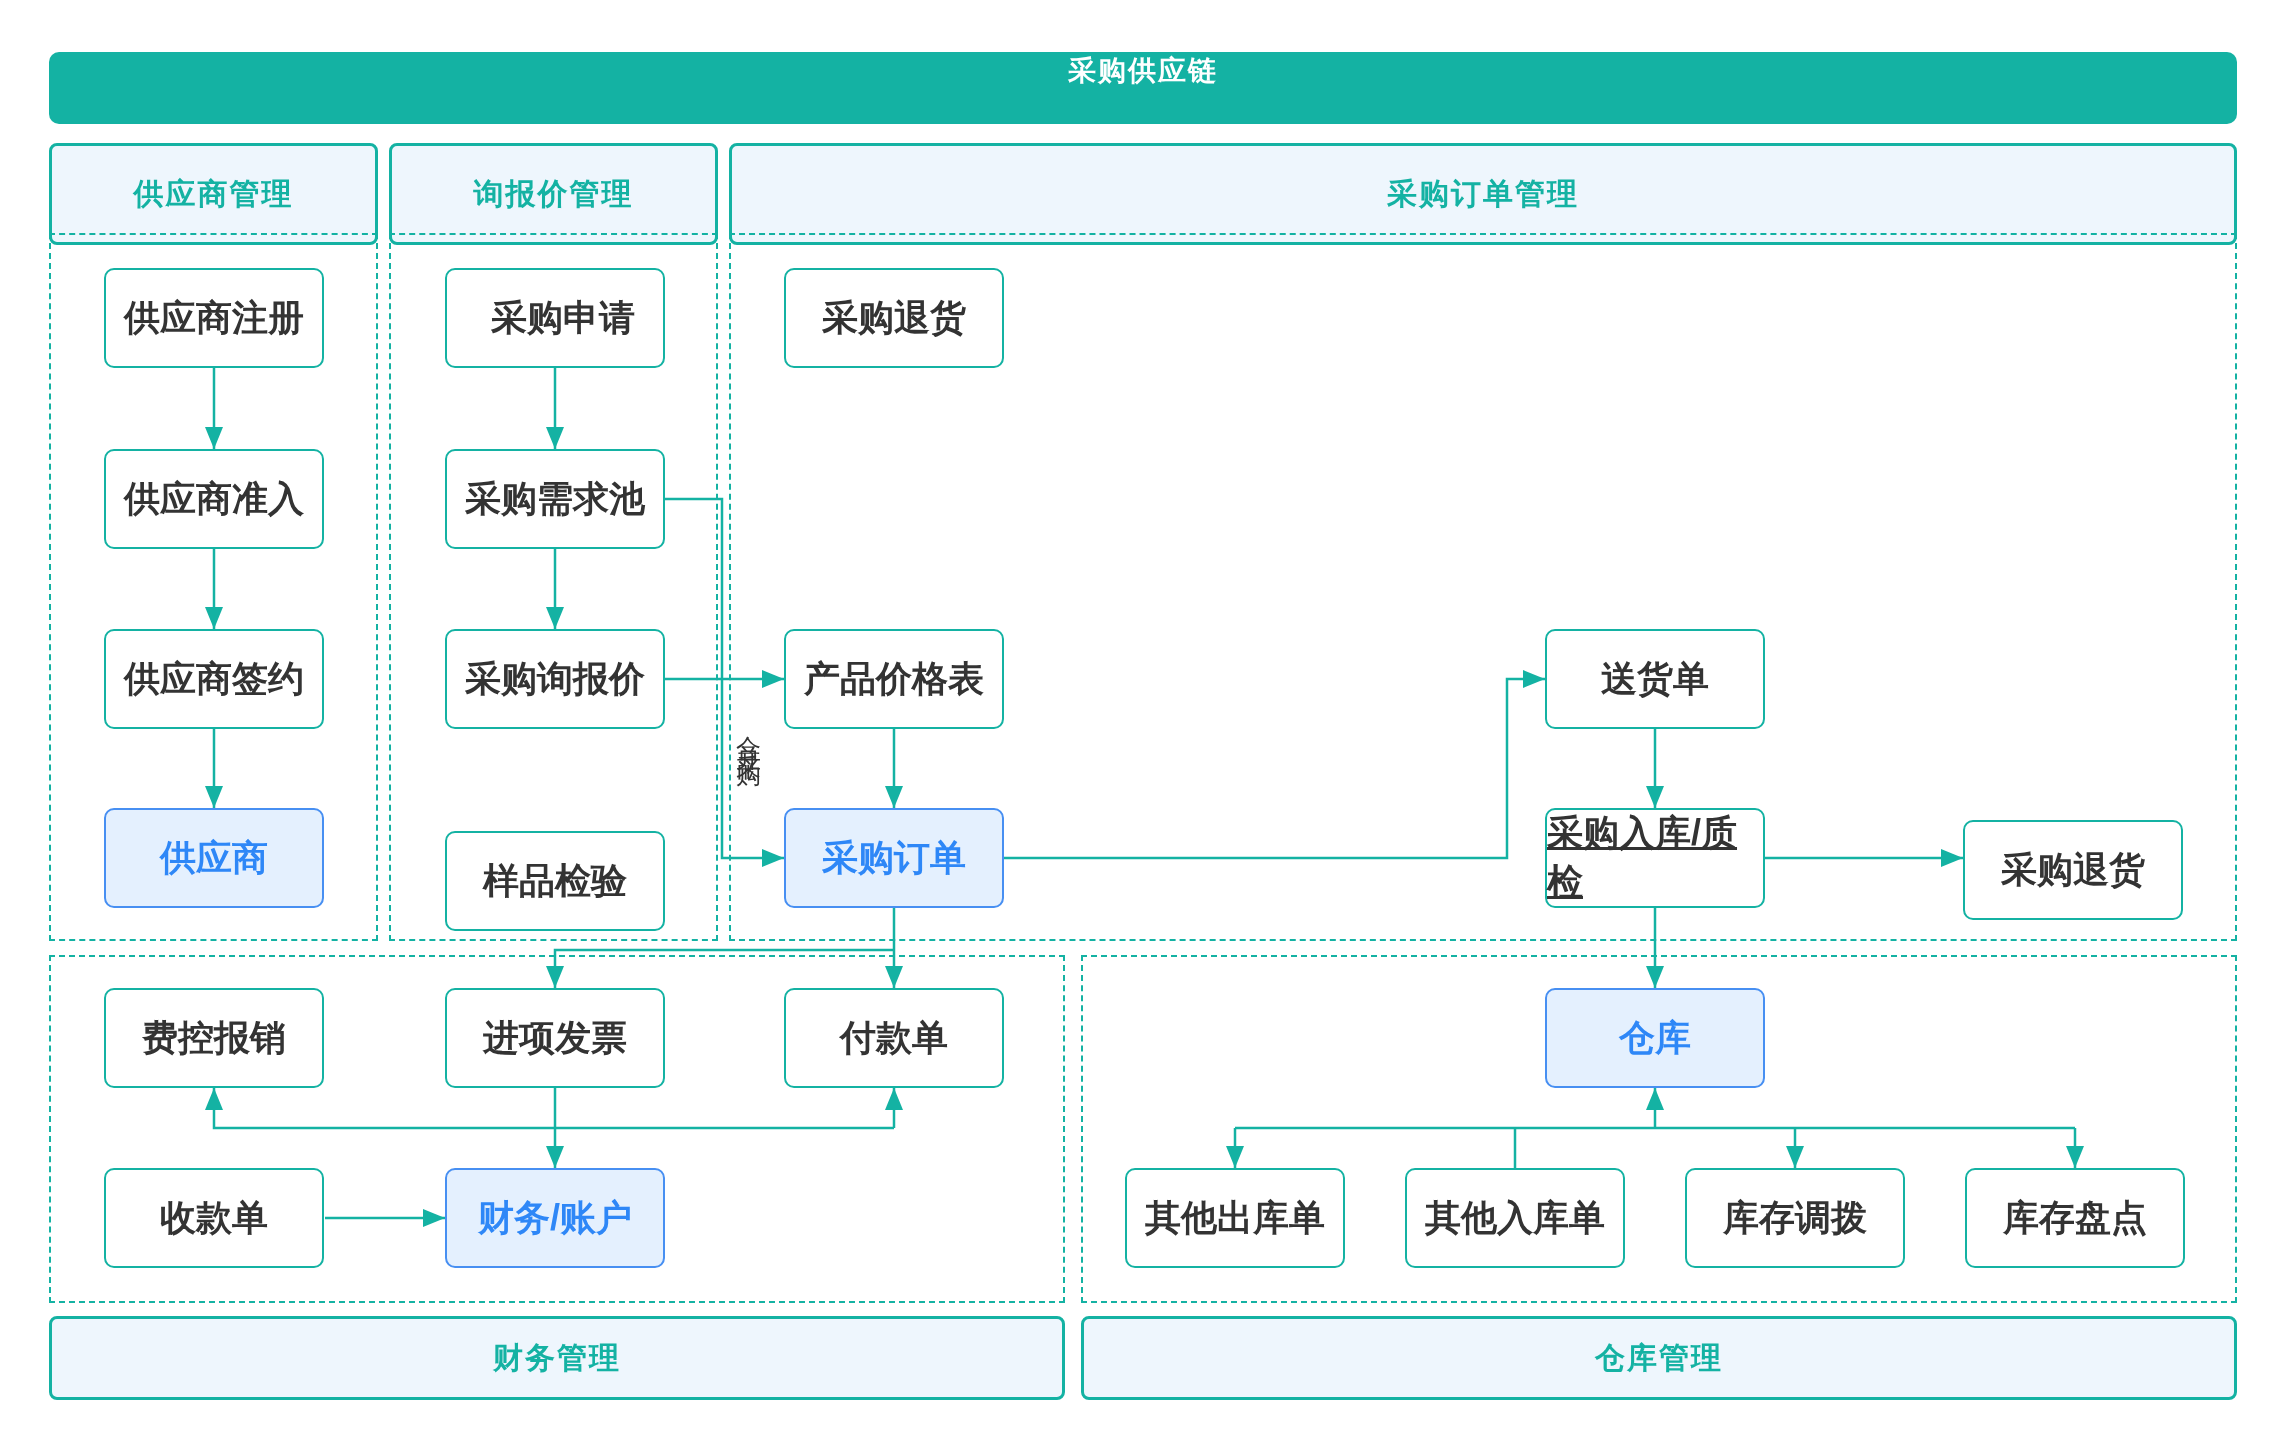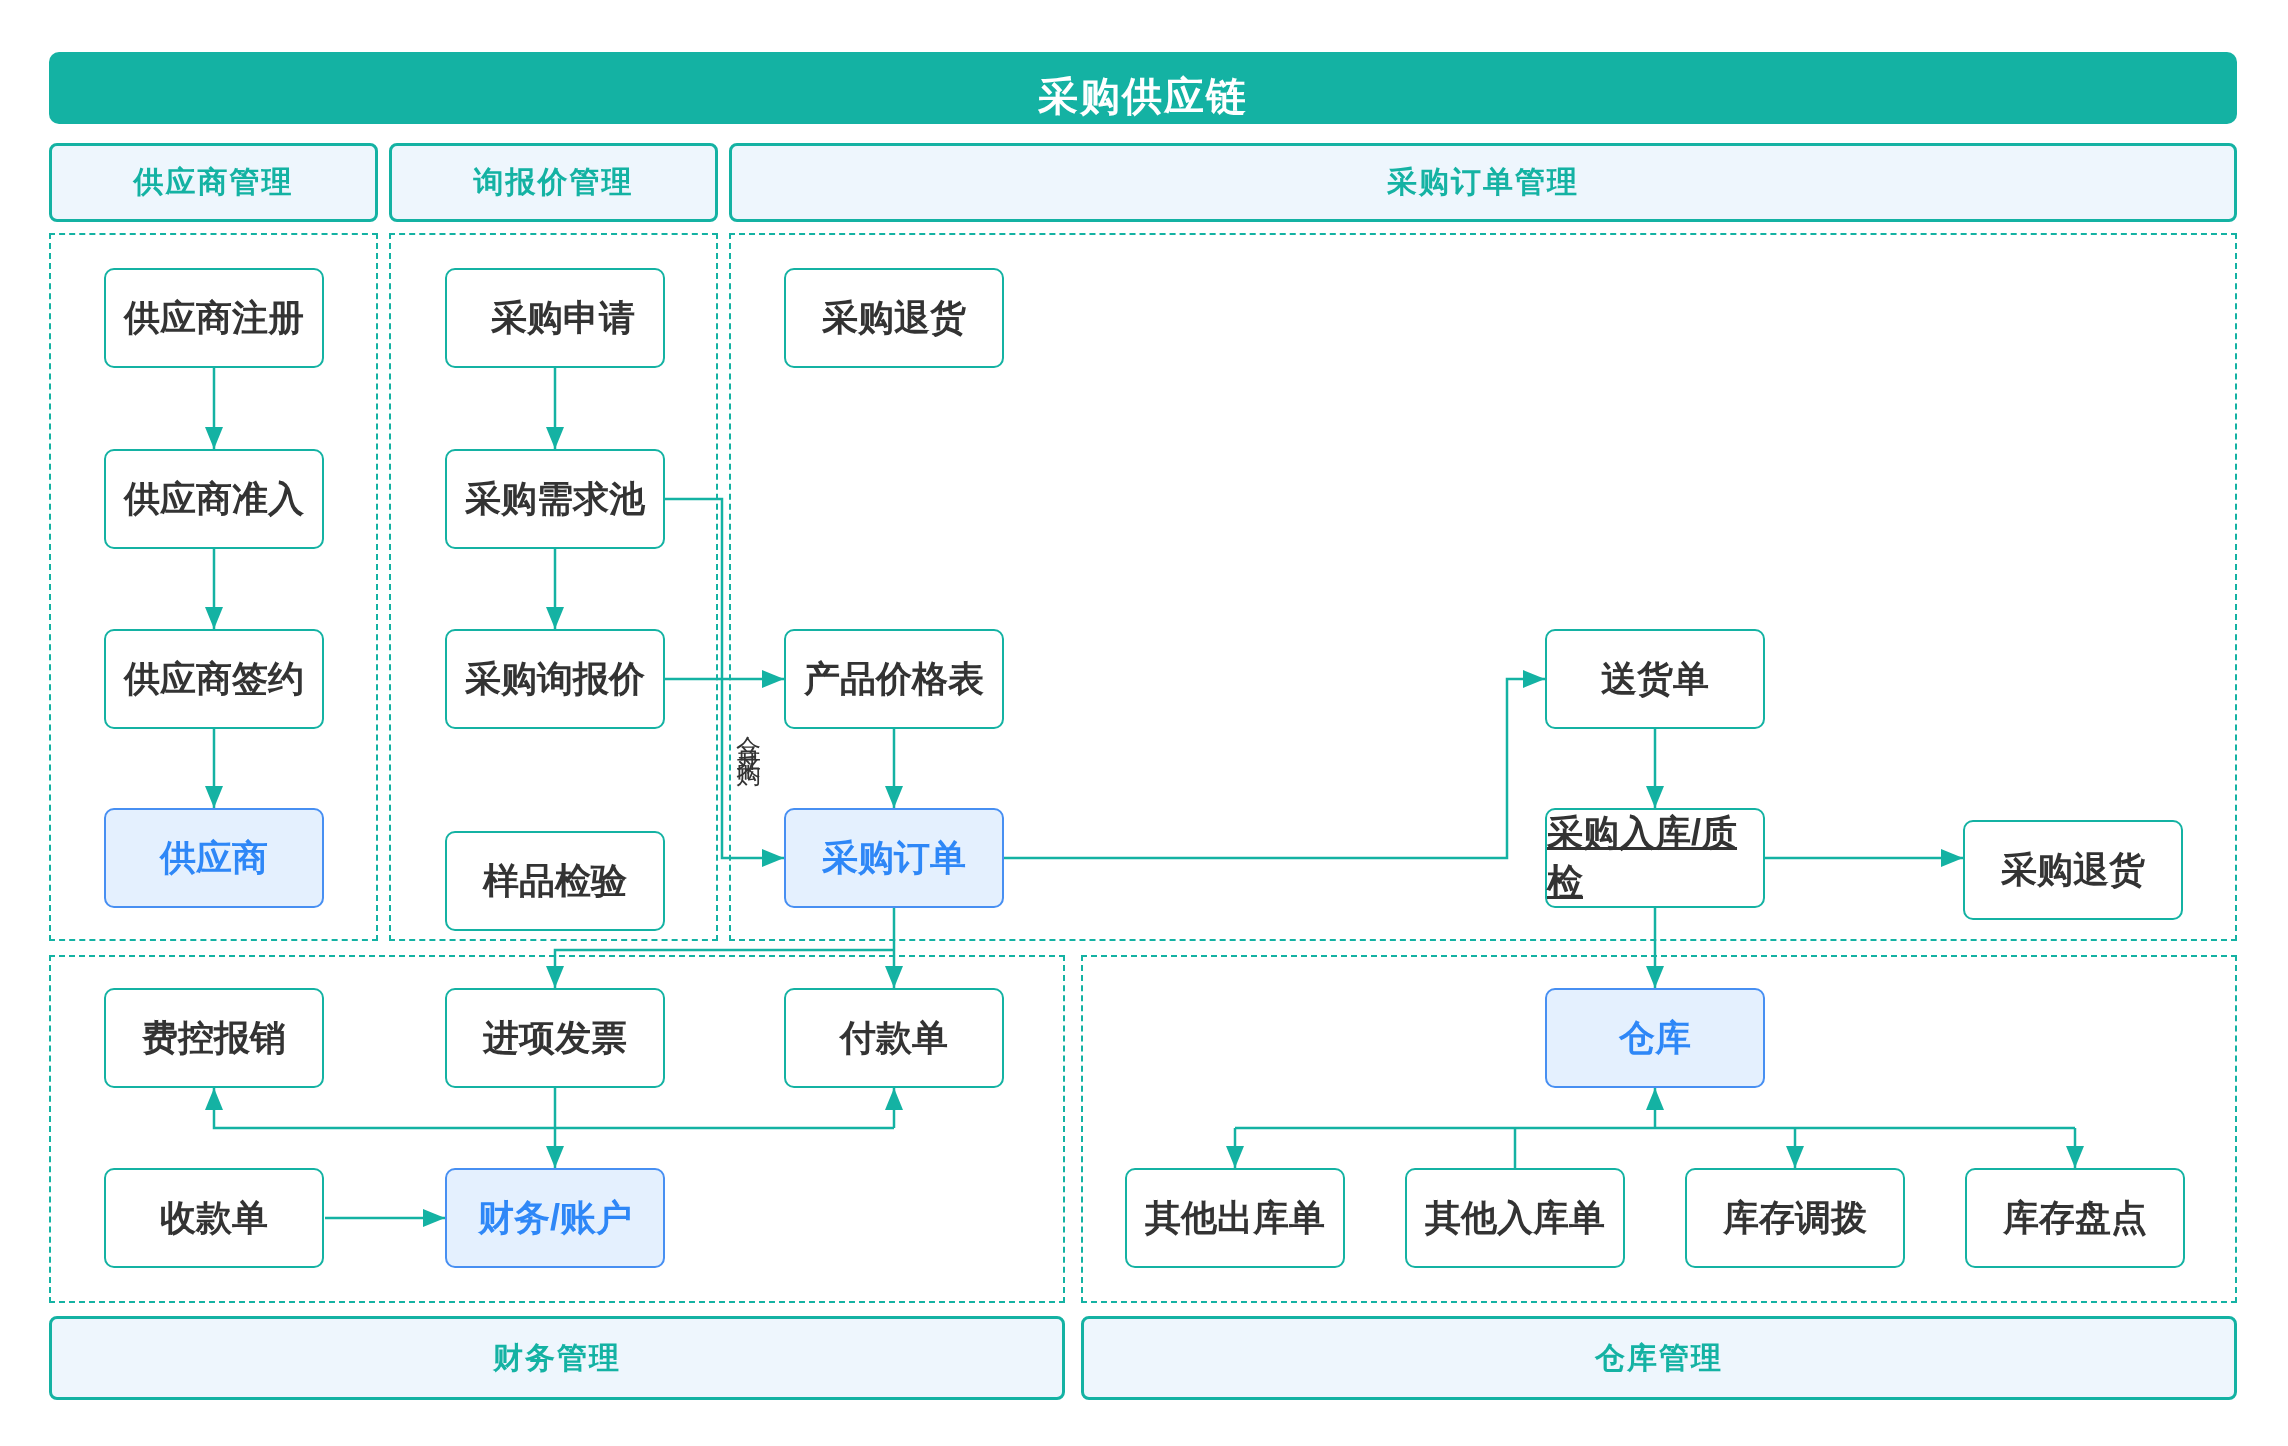--- a/index.html
+++ b/index.html
@@ -10,24 +10,24 @@
     --blue_text:#2e87f7;
     --ink:#333333;
   }
   *{margin:0;padding:0;box-sizing:border-box;}
   html,body{width:2288px;height:1446px;background:#ffffff;overflow:hidden;
     font-family:"Liberation Sans", sans-serif;}
   .abs{position:absolute;}
   .stage{position:relative;width:2288px;height:1446px;}
 
   .banner{left:49px;top:52px;width:2188px;height:72px;background:var(--teal);
-    border-radius:10px;display:flex;align-items:flex-end;justify-content:center;
-    color:#ffffff;font-size:40px;font-weight:bold;letter-spacing:2px;}
+    border-radius:10px;display:flex;align-items:flex-start;justify-content:center;
+    color:#ffffff;font-size:28px;font-weight:bold;letter-spacing:2px;}
 
-  .sec-header{height:79px;background:var(--light_bg);border:3px solid var(--teal);
+  .sec-header{height:102px;background:var(--light_bg);border:3px solid var(--teal);
     border-radius:8px;display:flex;align-items:center;justify-content:center;
     color:var(--teal);font-size:30px;font-weight:bold;letter-spacing:2px;}
 
   .dashed-box{border:2px dashed var(--teal);background:transparent;}
 
   .node{width:220px;height:100px;background:#ffffff;border:2px solid var(--teal);
     border-radius:10px;display:flex;align-items:center;justify-content:center;
     color:var(--ink);font-size:36px;font-weight:600;z-index:3;}
   .node.highlight{background:var(--blue_bg);border-color:var(--blue_border);
     color:var(--blue_text);}

